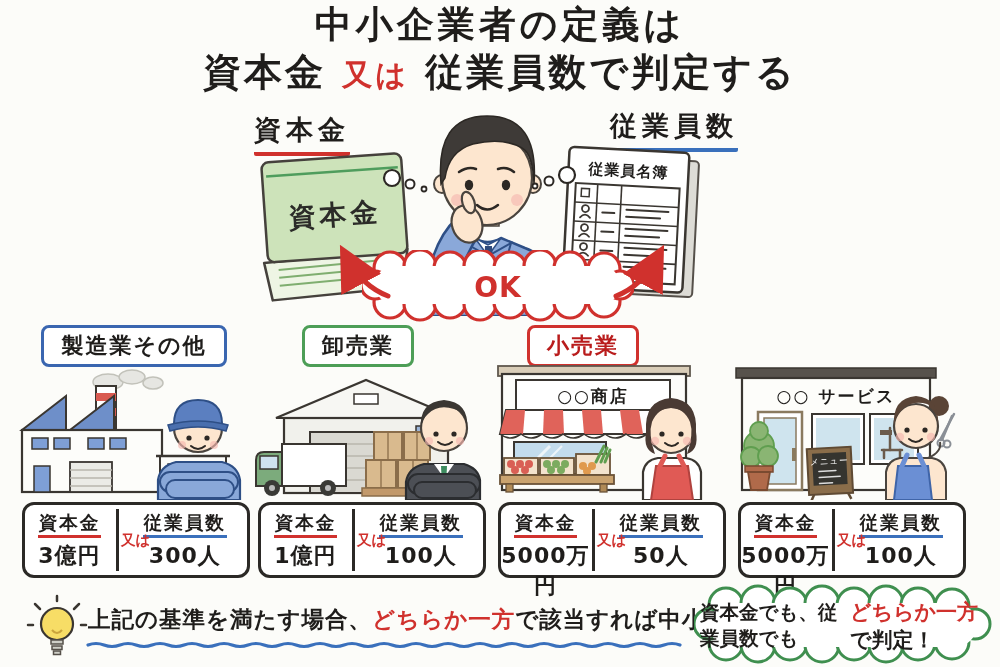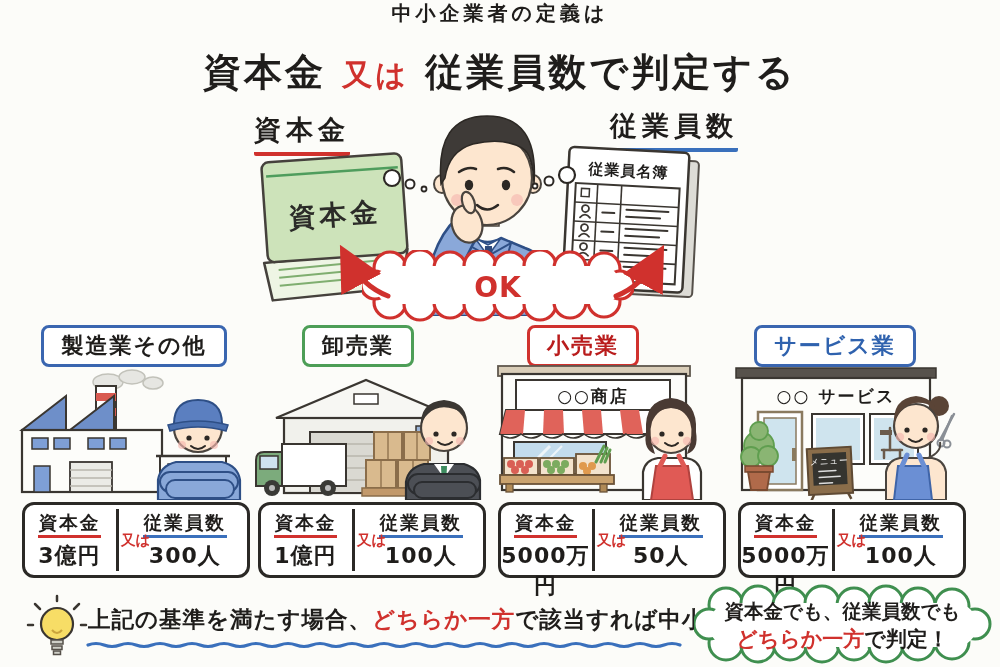--- a/index.html
+++ b/index.html
@@ -1,32 +1,32 @@
 <!DOCTYPE html>
 <html><head>
 <meta charset="utf-8">
 <style>
   html,body{margin:0;padding:0;background:#fff;}
   .canvas{position:relative;width:1000px;height:667px;background:#fcfcf9;overflow:hidden;
     font-family:"DejaVu Sans",sans-serif;color:#1f1d1b;}
   .abs{position:absolute;}
   
-  .title1{left:0;top:8;width:1000px;text-align:center;font-size:20px;font-weight:600;letter-spacing:4px;font-family:Liberation Serif, serif;}
+  .title1{left:0;top:8;width:1000px;text-align:center;font-size:37px;font-weight:600;letter-spacing:4px;font-family:Liberation Serif, serif;}
   .title2{left:0;top:47px;width:1000px;text-align:center;font-size:38px;font-weight:700;letter-spacing:3px;}
   .red{color:#d0312d;}
   .title2 .red{font-size:30px;font-weight:700;}
   
   .concept-label{font-size:27px;font-weight:600;letter-spacing:5px;padding-bottom:4px;}
   .cap-label{left:254px;top:112px;border-bottom:4px solid #d0312d;border-radius:2px;}
   .emp-label{left:610px;top:108px;border-bottom:4px solid #3a70bc;border-radius:2px;}
   
   .bubble-text{display:flex;align-items:center;justify-content:center;}
   .red-bubble-text{left:372px;top:262px;width:250px;height:50px;font-size:25px;font-weight:600;letter-spacing:1px;}
   .red-bubble-text .ok{font-size:28px;font-weight:700;color:#d0312d;margin-left:2px;}
-  .green-bubble-text{left:700px;top:596px;width:285px;height:60px;flex-direction:column;line-height:1.35;}
+  .green-bubble-text{left:700px;top:596px;width:285px;height:60px;flex-direction:row;line-height:1.35;}
   .gb1{font-size:19.5px;font-weight:600;}
   .gb2{font-size:21px;font-weight:700;}
   
   .pillwrap{top:325px;width:230px;text-align:center;}
   .pill{display:inline-block;border:3px solid;border-radius:8px;padding:3px 17px;font-size:22px;font-weight:700;letter-spacing:2px;background:#fff;}
   .pill.b{border-color:#3a66b0;color:#1f1d1b;}
   .pill.g{border-color:#4d9e57;color:#1f1d1b;}
   .pill.r{border-color:#d0312d;color:#b91c1c;}
   .pill.bb{border-color:#3a66b0;color:#2f62ae;}
   
@@ -190,23 +190,20 @@
 
   <div class="abs pillwrap" style="left:19px;">
     <span class="pill b">製造業その他</span>
   </div>
   <div class="abs pillwrap" style="left:243px;">
     <span class="pill g">卸売業</span>
   </div>
   <div class="abs pillwrap" style="left:468px;">
     <span class="pill r">小売業</span>
   </div>
-  <div class="abs pillwrap" style="left:720px;">
-    <span class="pill bb">サービス業</span>
-  </div>
 
   <svg class="abs" style="left:8px;top:368px;" width="234" height="132" viewBox="0 0 234 132">
     <g fill="#e6e6e2" stroke="#c2c2ba" stroke-width="1.5">
       <ellipse cx="100" cy="14" rx="15" ry="8"></ellipse>
         <ellipse cx="124" cy="9" rx="13" ry="7"></ellipse>
         <ellipse cx="145" cy="15" rx="10" ry="6"></ellipse>
     </g>
     <rect x="88" y="18" width="20" height="44" fill="#fff" stroke="#3a3631" stroke-width="2"></rect>
     <rect x="88" y="25" width="20" height="8" fill="#d95b52"></rect>
     <rect x="88" y="40" width="20" height="8" fill="#d95b52"></rect>

